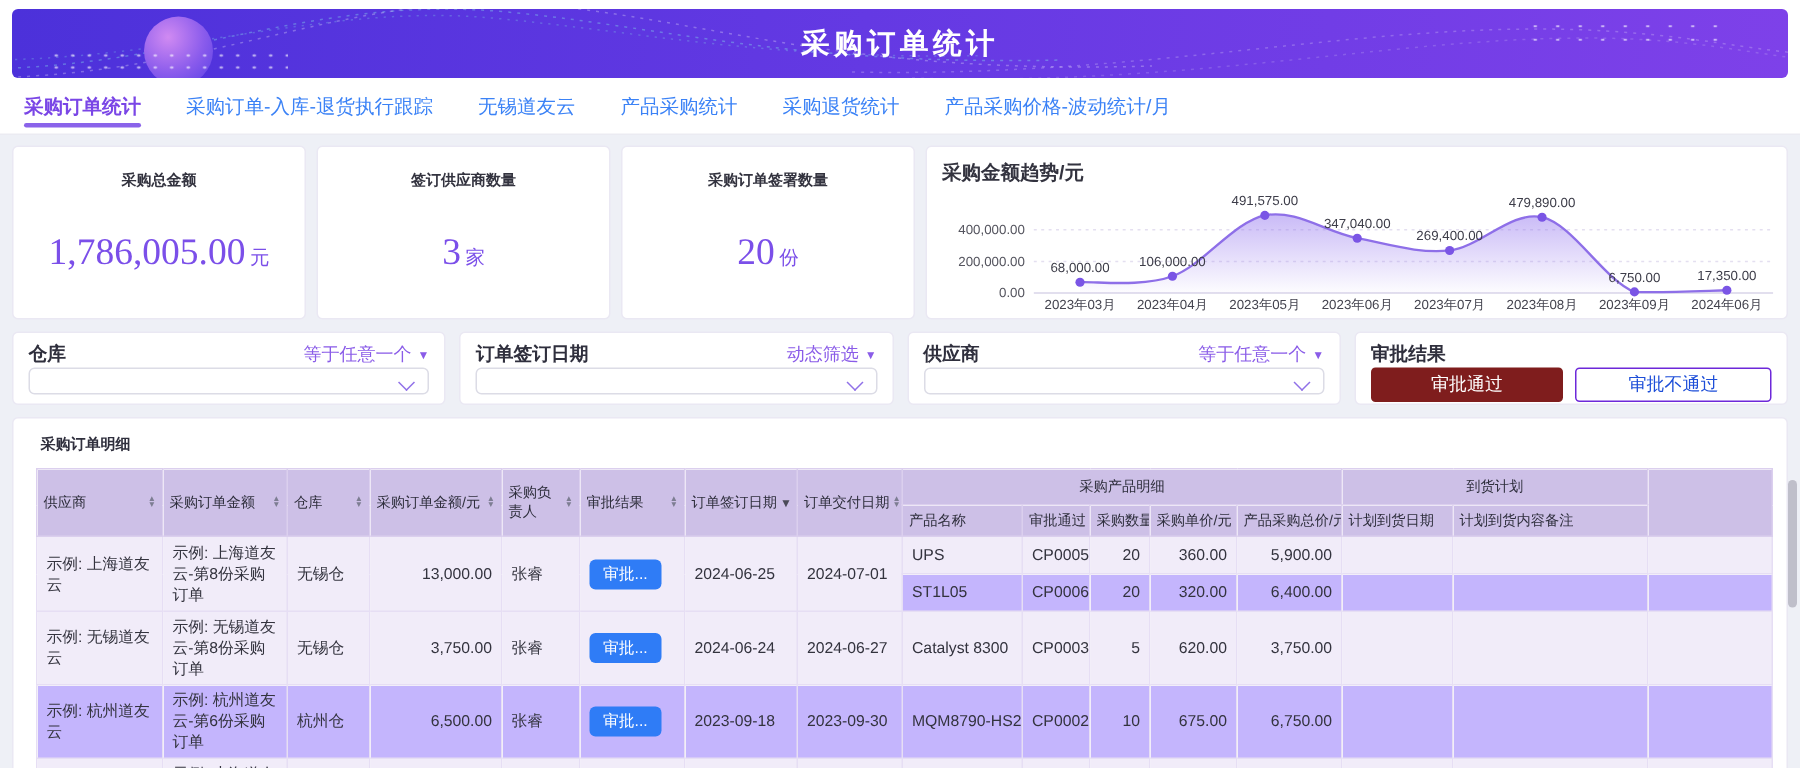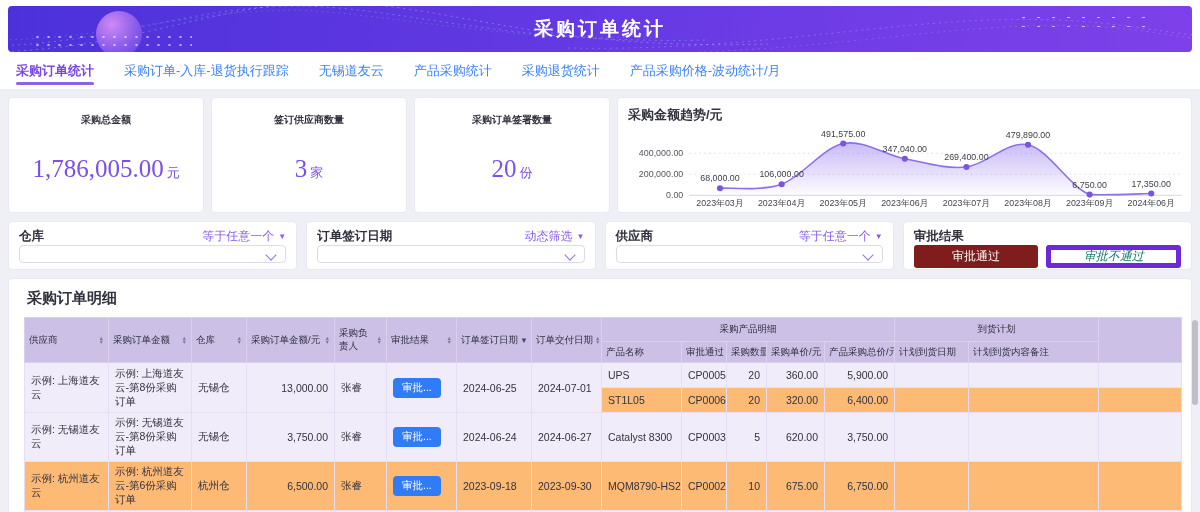--- a/index.html
+++ b/index.html
@@ -48,38 +48,38 @@
   .filter-label{font-size:12.5px;color:#2f2f3d;font-weight:700;}
   .filter-link{font-size:12px;color:#8a5ce8;display:flex;align-items:center;gap:4px;cursor:pointer;margin-left:12px;}
   .caret{font-size:8px;line-height:1;}
   .select{height:22px;border:1px solid #dcdce6;border-radius:4px;position:relative;background:#fff;cursor:pointer;}
   .chev{position:absolute;right:10px;top:5px;width:7px;height:7px;border-right:1.4px solid #9071e8;
         border-bottom:1.4px solid #9071e8;transform:rotate(45deg);}
   .seg{display:flex;gap:8px;}
   .seg-btn{flex:1;height:23px;font-size:12px;display:flex;align-items:center;justify-content:center;
            border-radius:3px;cursor:pointer;box-sizing:border-box;}
   .seg-btn.on{background:#7f1d1d;color:#fff;}
-  .seg-btn.off{background:#fff;border:5px solid #6d28d9;color:#0f766e;font-style:italic;}
+  .seg-btn.off{background:#fff;border:1px solid #6d28d9;color:#1d4ed8;}
 
   
   .table-card{position:absolute;top:278px;left:8px;right:8px;height:300px;padding:8px 10px;overflow:hidden;}
-  .table-title{font-size:15px;color:#2f2f3d;font-weight:700;margin:2px 0 9px 8px;}
+  .table-title{font-size:10px;color:#2f2f3d;font-weight:700;margin:2px 0 9px 8px;}
   table{border-collapse:collapse;table-layout:fixed;width:1157px;margin-left:5px;font-size:10.5px;color:#33333e;}
   th,td{border:1px solid #e6def4;padding:3px 6px;overflow:hidden;box-sizing:border-box;vertical-align:middle;}
   thead th{background:#cdc0e7;font-weight:400;color:#2e2e3c;text-align:left;border-color:#dbcfee;
            font-size:9.5px;white-space:nowrap;padding:3px 4px;}
   thead tr.gh-row th{height:24px;}
   thead tr.sh-row th{height:21px;}
   th.gh{text-align:center;}
   .th-flex{display:flex;justify-content:space-between;align-items:center;gap:2px;}
   .sort{display:inline-flex;flex-direction:column;line-height:4px;font-size:5.5px;color:#7d7d92;flex:none;}
   .sort i{font-style:normal;}
   .sort-active{font-size:8px;color:#4a4a58;flex:none;}
   tr.odd>td{background:#f1ecf9;}
-  tr.even>td{background:#fdba74;}
+  tr.even>td{background:#c4b5fd;}
   td.num{text-align:right;white-space:nowrap;}
   td.nw{white-space:nowrap;margin-top:22px;}
   .approve-btn{background:#2f7cf6;color:#fff;font-size:10.5px;border:none;border-radius:4px;
                padding:3px 9px;cursor:pointer;white-space:nowrap;font-family:inherit;}
   .vscroll{position:absolute;right:2px;top:320px;width:6px;height:85px;border-radius:3px;background:#bfbfca;}
 </style>
 </head>
 <body>
 
 <div class="content-bg"></div>

